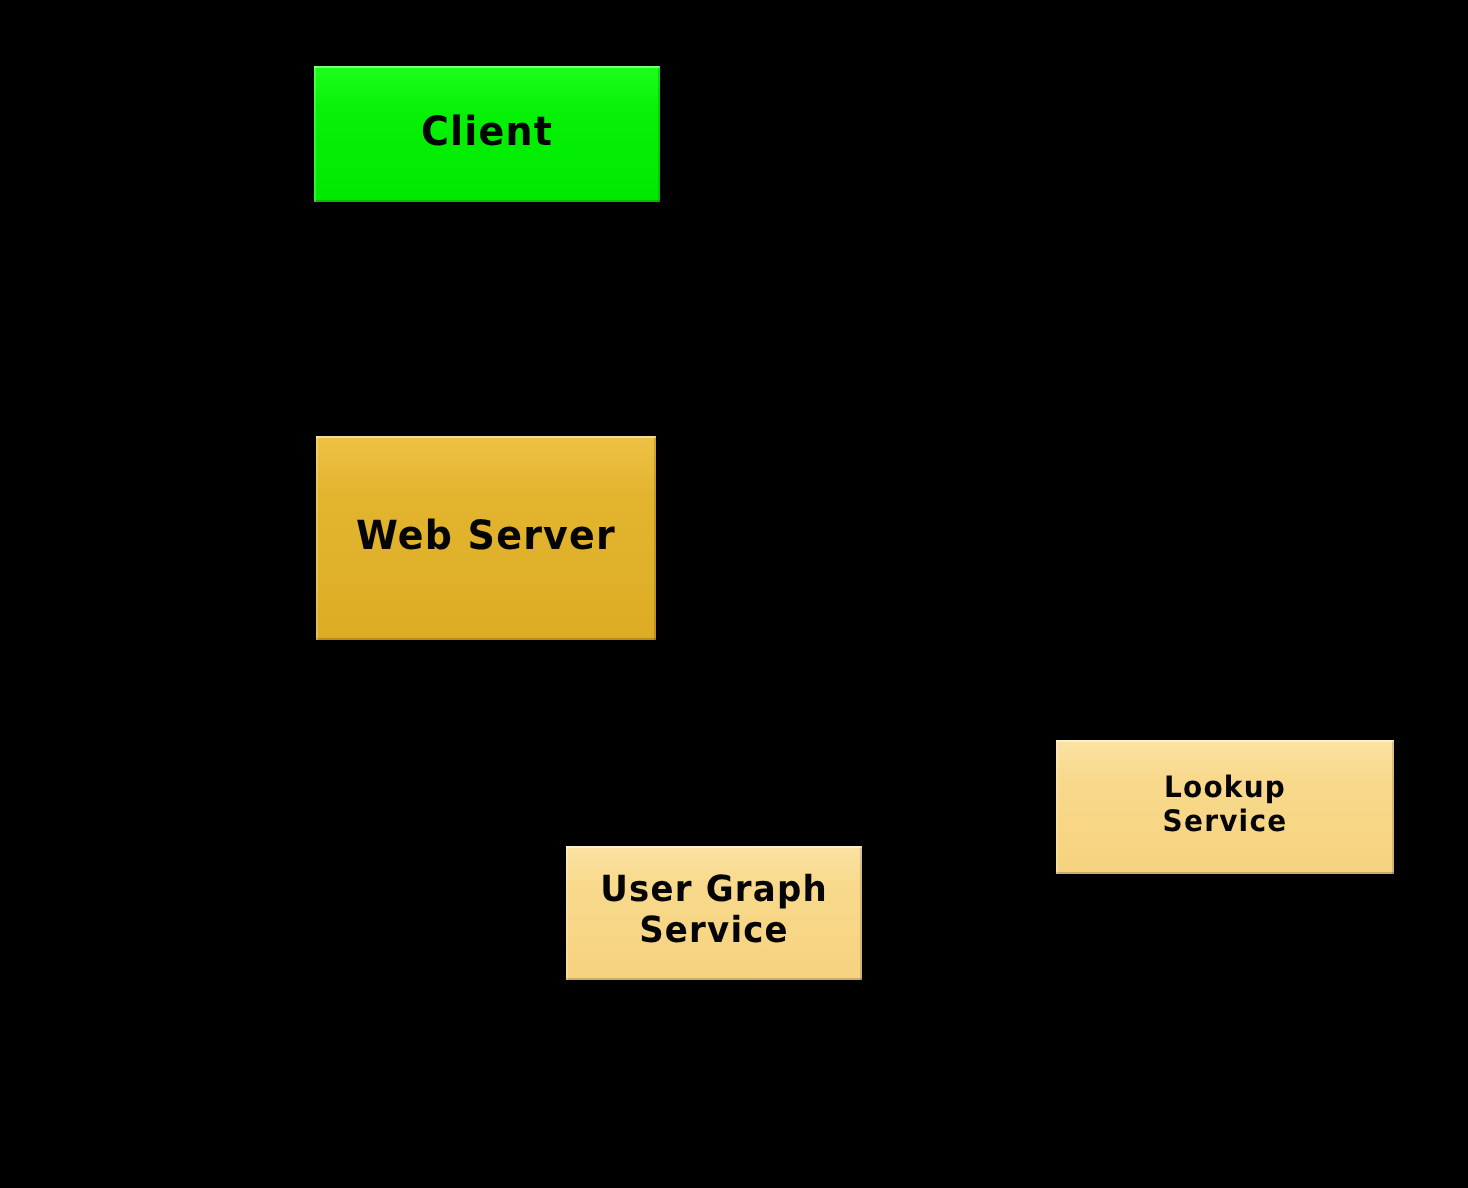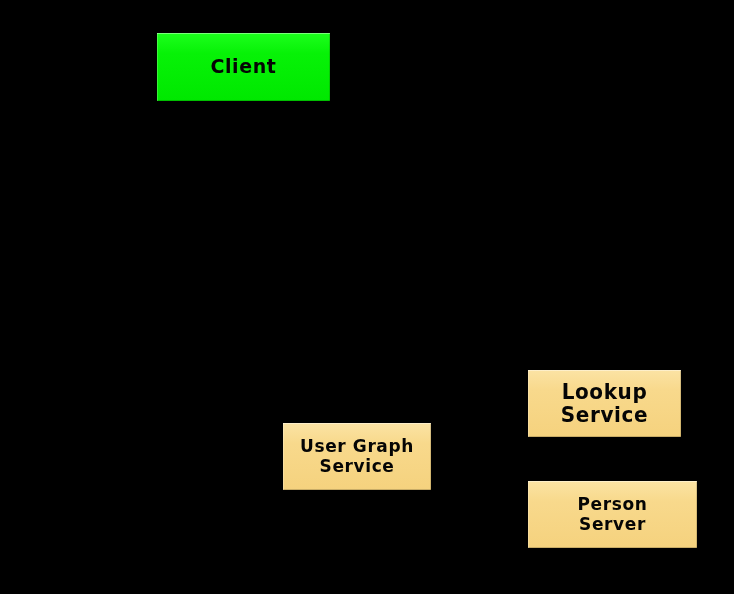--- a/index.html
+++ b/index.html
@@ -73,52 +73,51 @@
   }
   #node-user-graph-service {
     left: 283px;  top: 423px;
     width: 148px; height: 67px;
     font-size: 17px;
     background:
       linear-gradient(180deg, #fbe3a4 0%, #f8d98c 30%, #f5d27e 100%);
   }
   #node-lookup-service {
     left: 528px;  top: 370px;
-    width: 153px; height: 67px;
-    font-size: 20px;
+    width: 169px; height: 67px;
+    font-size: 14px;
     background:
       linear-gradient(180deg, #fbe3a4 0%, #f8d98c 30%, #f5d27e 100%);
   }
   #node-person-server {
     left: 528px;  top: 481px;
     width: 169px; height: 67px;
     font-size: 17px;
     background:
       linear-gradient(180deg, #fbe3a4 0%, #f8d98c 30%, #f5d27e 100%);
   }
 </style>
 </head>
 <body>
 
 <div id="canvas">
 
   <div class="node" id="node-client">
     <span class="label">Client</span>
   </div>
 
+  <div class="node" id="node-web-server">
+    <span class="label">Web Server</span>
+  </div>
 
 
   <div class="node" id="node-user-graph-service">
     <span class="label">User Graph
 Service</span>
   </div>
 
   <div class="node" id="node-lookup-service">
     <span class="label">Lookup
 Service</span>
   </div>
 
-  <div class="node" id="node-person-server">
-    <span class="label">Person
-Server</span>
-  </div>
 
 </div>
 
 </body></html>

